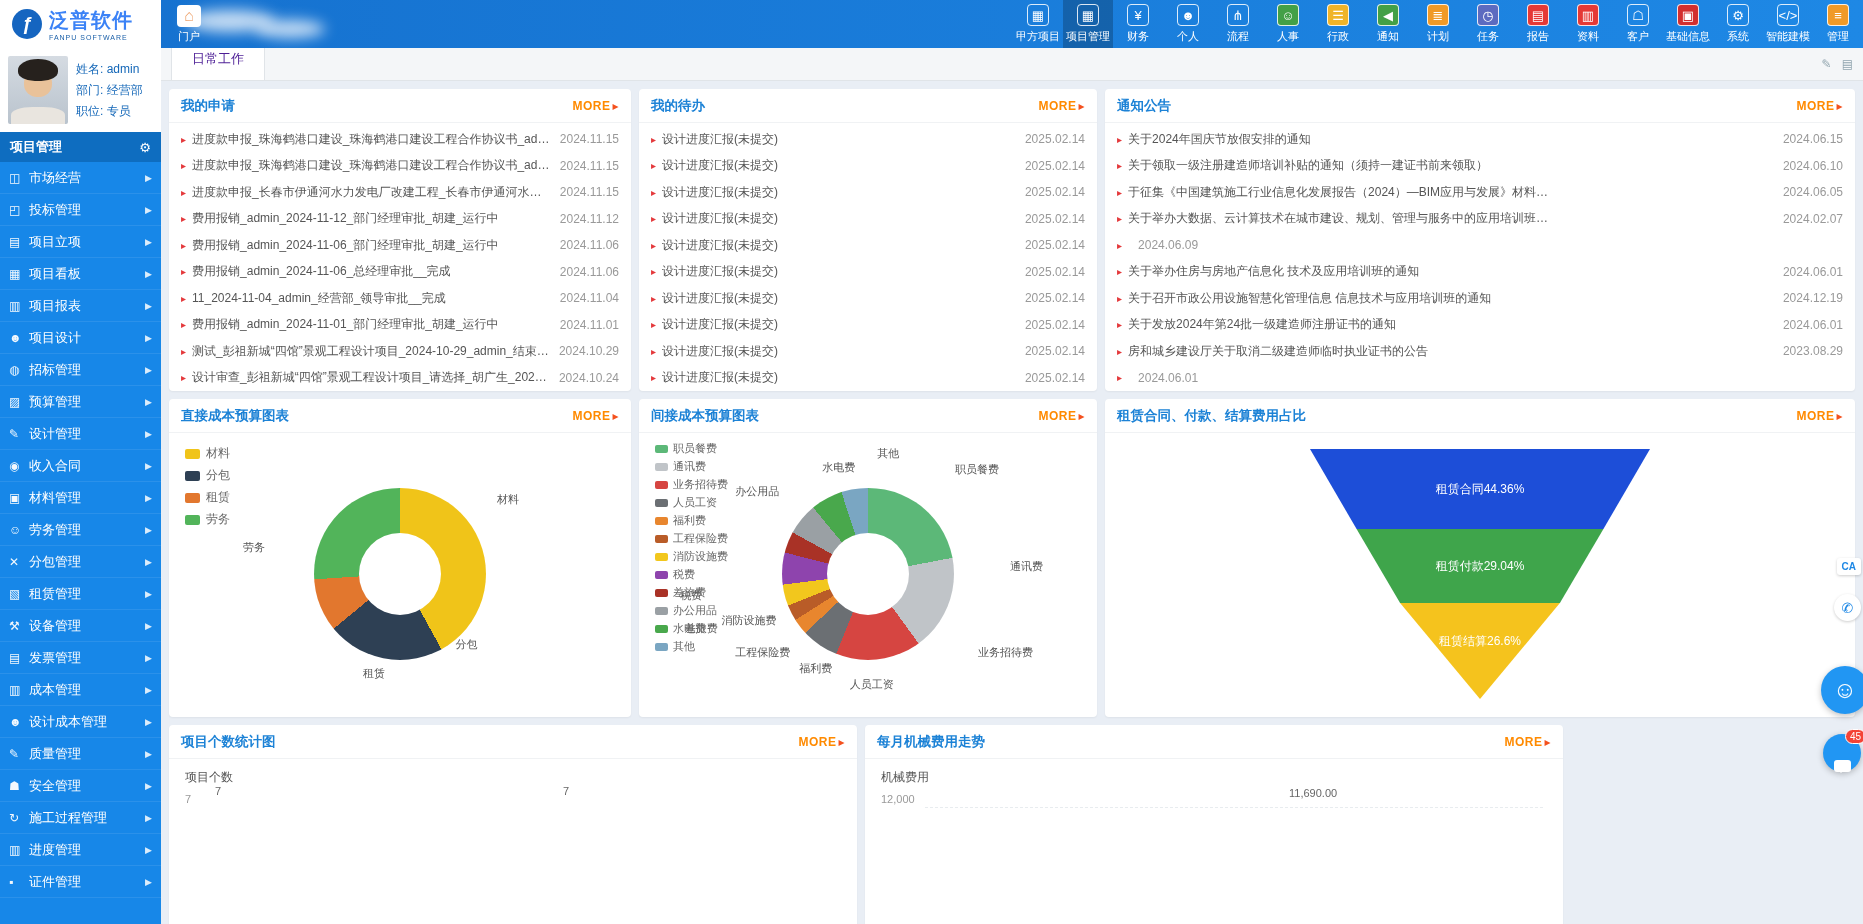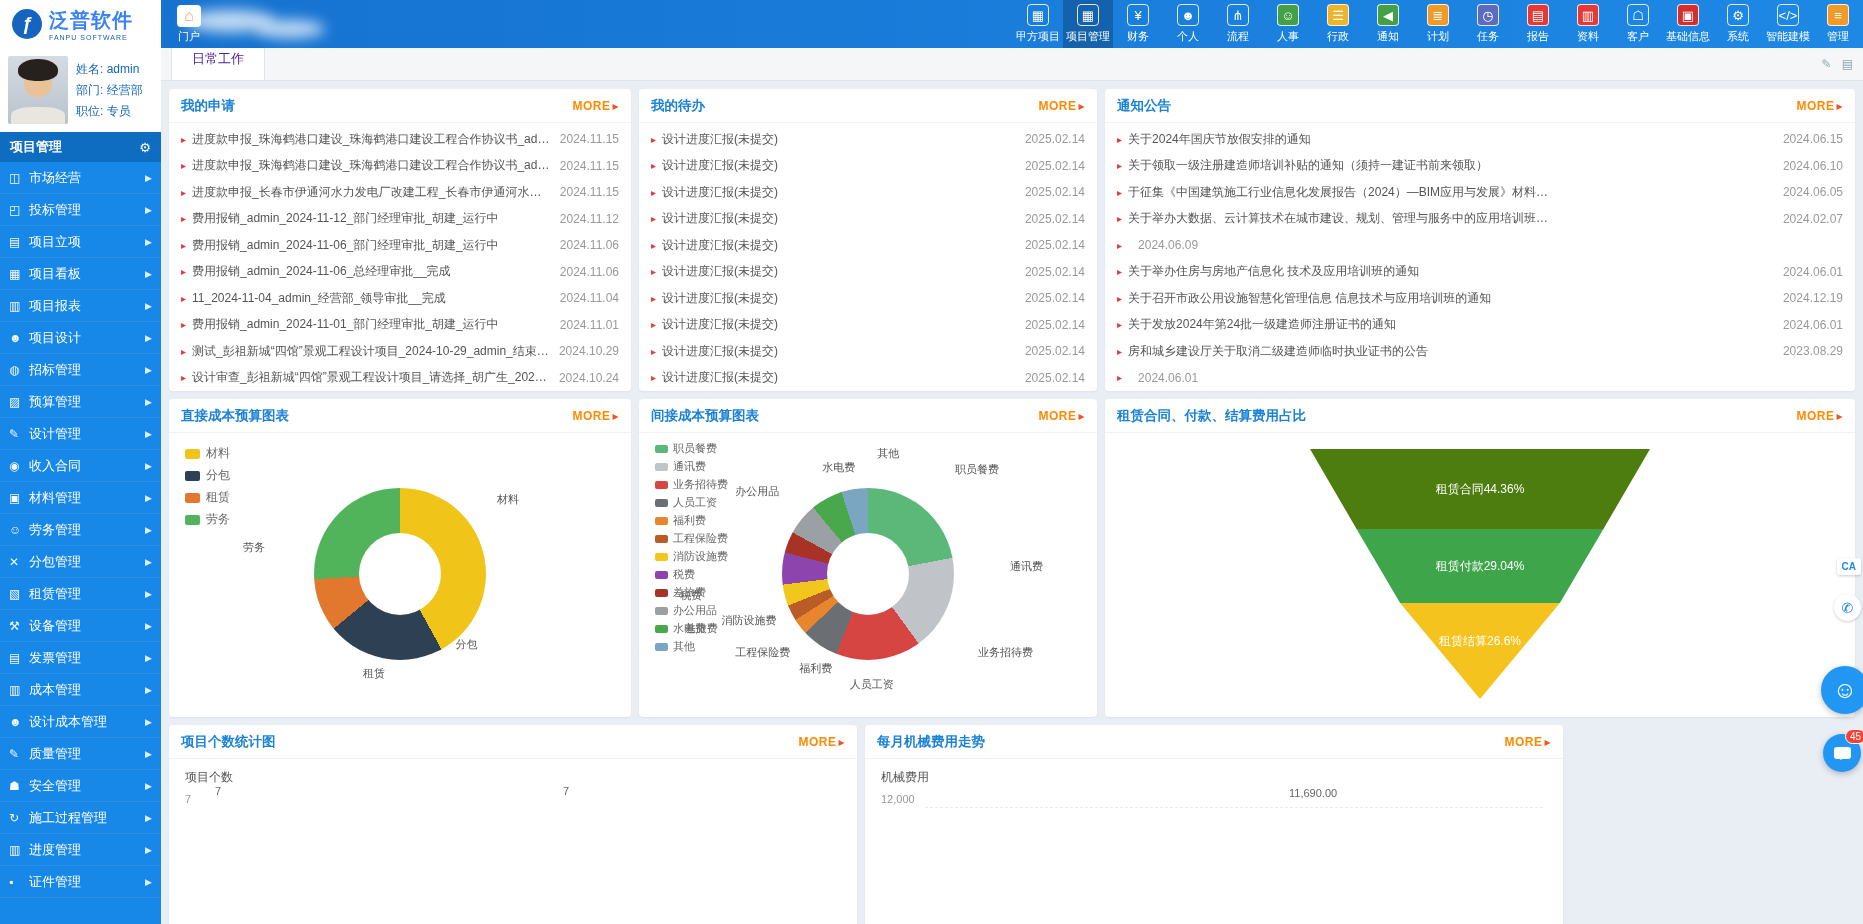--- a/index.html
+++ b/index.html
@@ -127,21 +127,21 @@
     box-shadow:0 1px 3px rgba(0,0,0,.2); cursor:pointer; z-index:20; }
   .float-chat { position:fixed; right:-6px; top:666px; width:48px; height:48px; border-radius:50%; background:#2196F3;
     color:#fff; display:flex; align-items:center; justify-content:center; font-size:24px;
     box-shadow:0 2px 6px rgba(0,0,0,.25); cursor:pointer; z-index:20; }
   .float-msg { position:fixed; right:2px; top:734px; width:38px; height:38px; border-radius:50%; background:#2196F3;
     display:flex; align-items:center; justify-content:center; box-shadow:0 2px 6px rgba(0,0,0,.25); cursor:pointer; z-index:20; }
   .bubble { width:17px; height:12px; background:#fff; border-radius:3px; position:relative; }
   .bubble::after { content:""; position:absolute; left:3px; bottom:-5px; border:4px solid transparent; border-top-color:#fff; }
   .badge { position:absolute; top:-5px; right:-5px; background:#F44336; color:#fff; font-size:10px;
     border-radius:9px; padding:1px 4px; border:1px solid #fff; }
-  .float-msg { position:fixed; }
+  .float-msg { position:fixed;align-items:flex-end; }
   .float-msg-wrap { position:fixed; right:2px; top:734px; z-index:20; }
 </style>
 </head>
 <body>
 
 <div class="header">
   <div class="logo-box">
     <div class="logo-mark">ƒ</div>
     <div class="logo-text">
       <div class="logo-title">泛普软件</div>
@@ -722,21 +722,21 @@
       </div>
 
       <div class="panel">
         <div class="panel-head">
           <span class="panel-title">租赁合同、付款、结算费用占比</span>
           <span class="more">MORE</span>
         </div>
         <div class="chart-area">
           <div class="funnel">
 
-              <div class="fseg" style="background: #4d7c0f;">
+              <div class="fseg" style="background: #1d4ed8;">
                 <span>租赁合同44.36%</span>
               </div>
 
               <div class="fseg" style="background: rgb(63, 165, 75);">
                 <span>租赁付款29.04%</span>
               </div>
 
               <div class="fseg" style="background: rgb(245, 195, 29);">
                 <span>租赁结算26.6%</span>
               </div>

